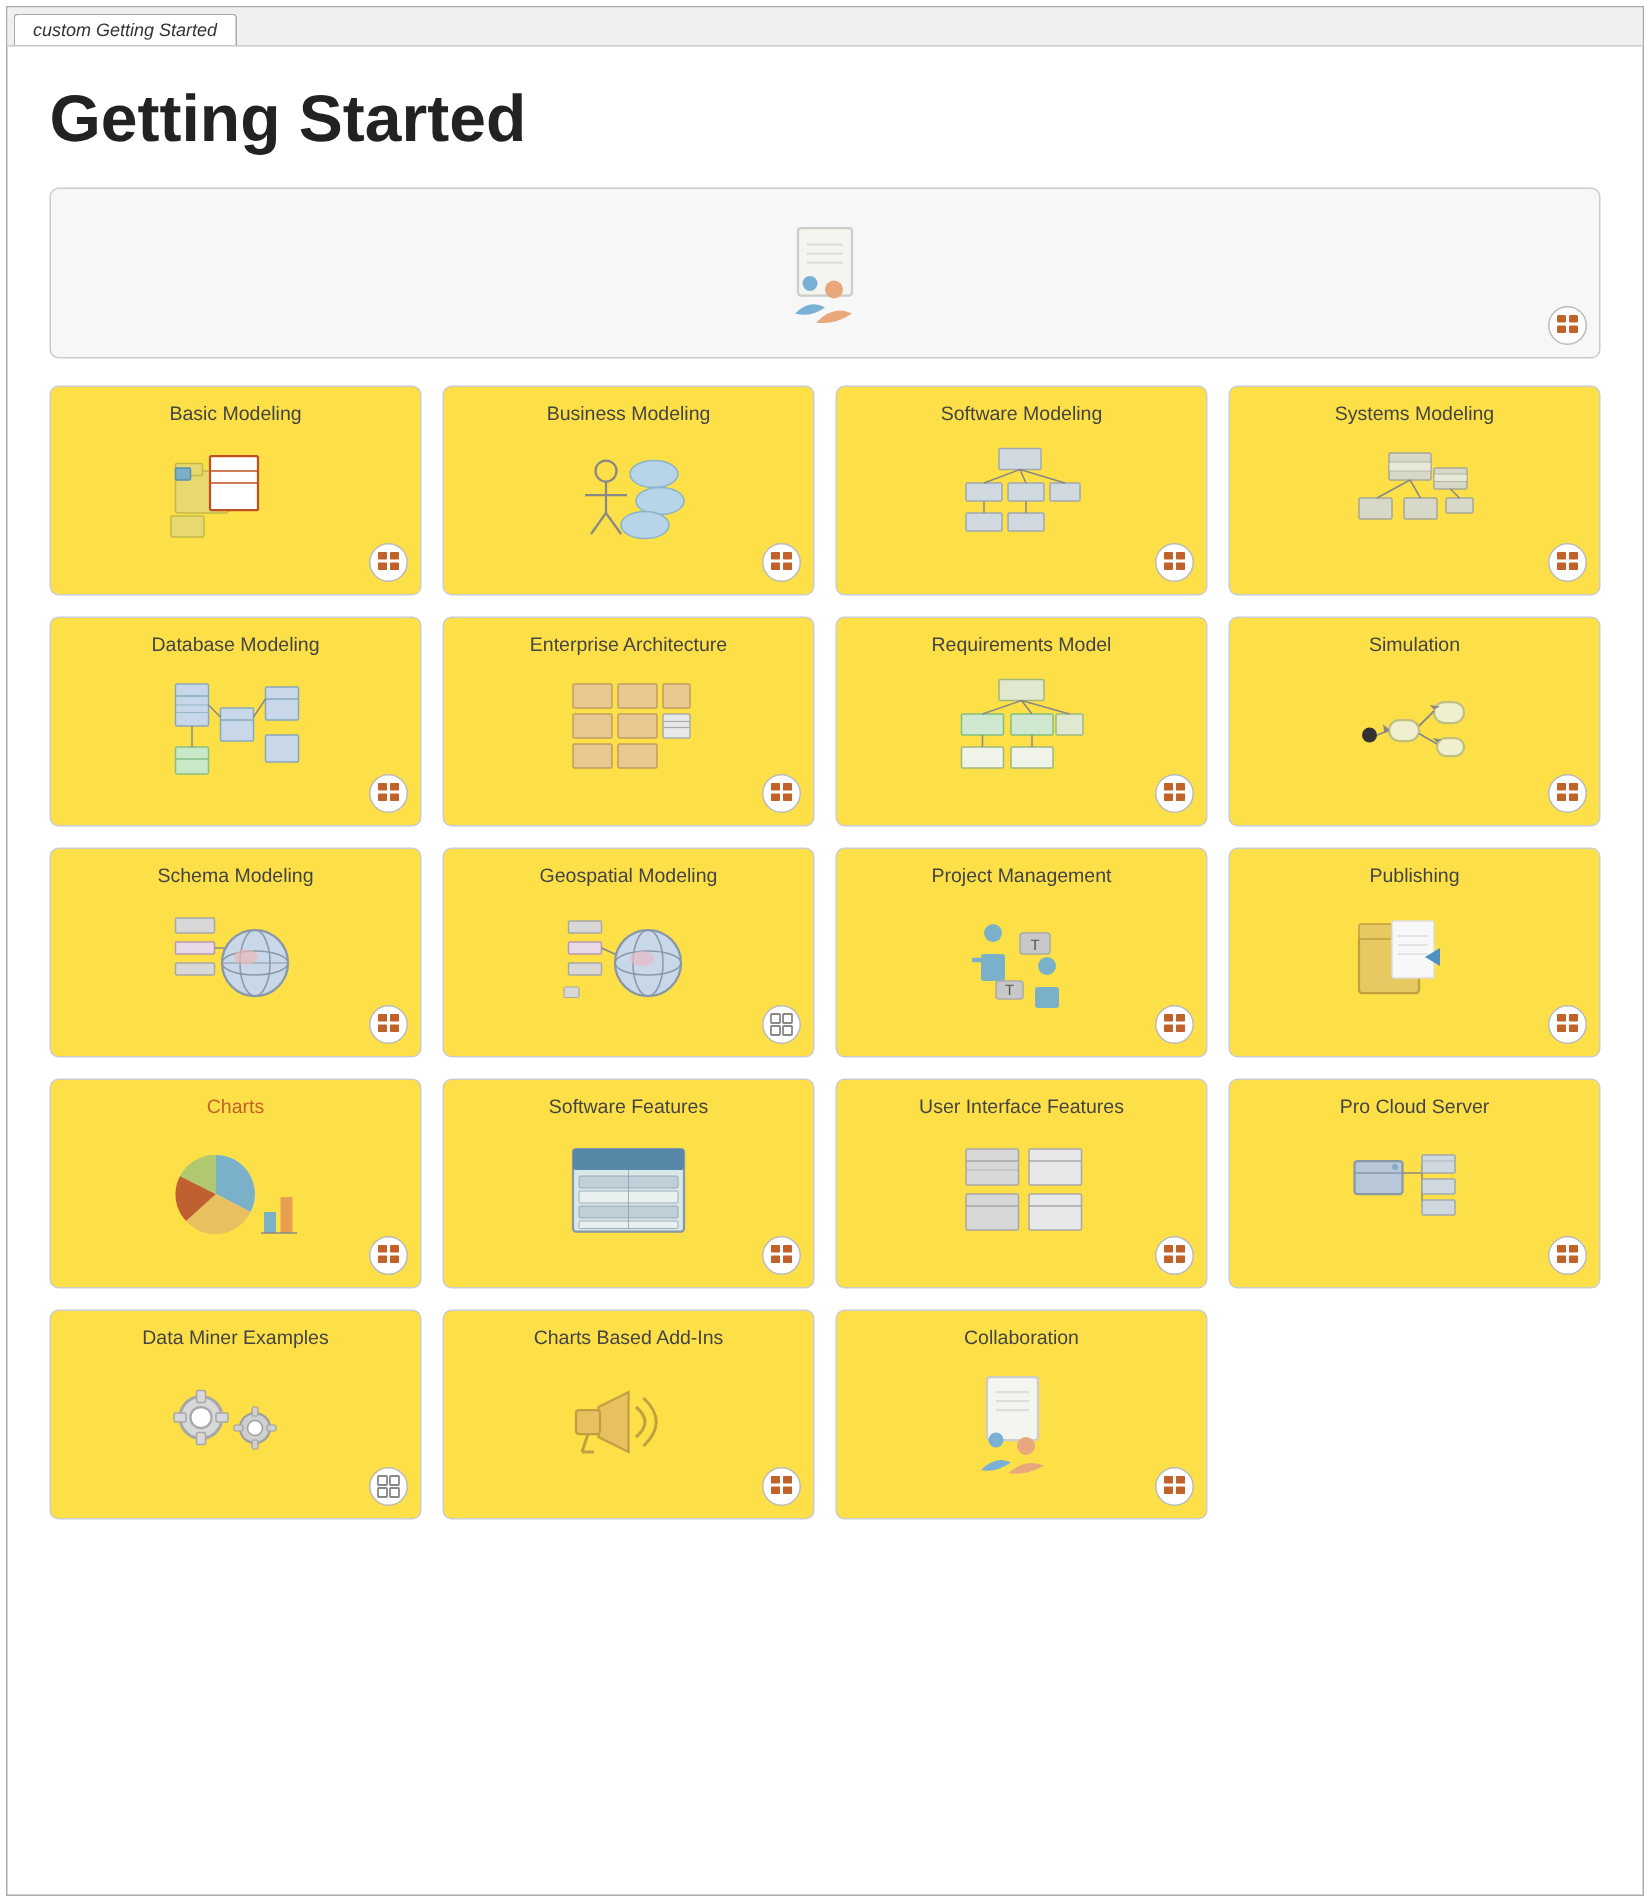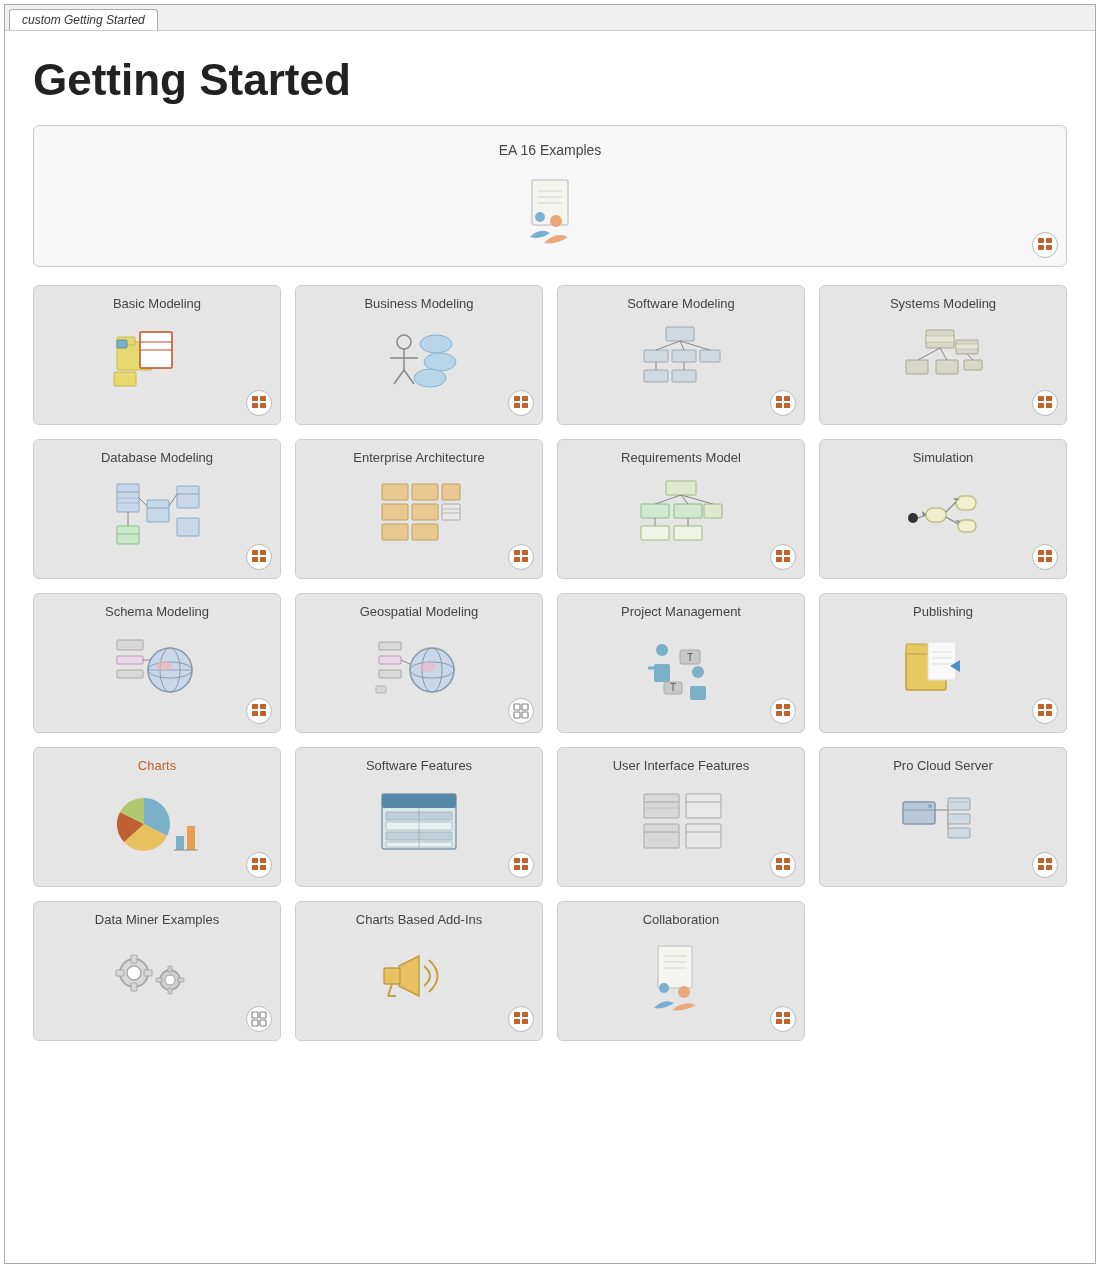--- a/index.html
+++ b/index.html
@@ -61,21 +61,21 @@
     }
     .grid {
       display: grid;
       grid-template-columns: repeat(4, 1fr);
       gap: 14px;
       margin-bottom: 14px;
     }
     .card {
       border: 1px solid #ccc;
       border-radius: 6px;
-      background: #e5e5e5;
+      background: #fde047;
       padding: 10px 10px 8px 10px;
       position: relative;
       min-height: 140px;
       cursor: pointer;
     }
     .card-label {
       font-size: 13px;
       color: #444;
       text-align: center;
       margin-bottom: 8px;
@@ -113,21 +113,20 @@
 <body>
 
 <div class="window-chrome">
   <div class="tab-bar">
     <div class="tab">custom Getting Started</div>
   </div>
   <div class="content-area">
     <div class="page-title">Getting Started</div>
 
     <div class="hero-card">
-      <div class="card-title">EA 16 Examples</div>
       <div class="hero-icon-area">
 
         <svg width="80" height="70" viewBox="0 0 80 70">
 
           <rect x="22" y="5" width="36" height="45" rx="2" fill="#f5f5f0" stroke="#ccc" stroke-width="1.5"></rect>
           <line x1="28" y1="16" x2="52" y2="16" stroke="#ddd" stroke-width="1.5"></line>
           <line x1="28" y1="22" x2="52" y2="22" stroke="#ddd" stroke-width="1.5"></line>
           <line x1="28" y1="28" x2="52" y2="28" stroke="#ddd" stroke-width="1.5"></line>
 
           <circle cx="30" cy="42" r="5" fill="#7ab0d4"></circle>

